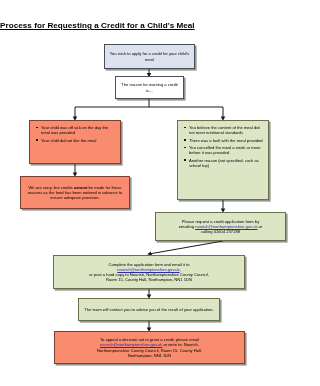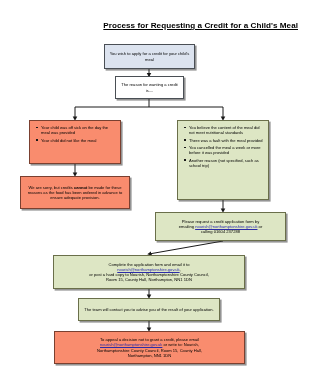--- a/index.html
+++ b/index.html
@@ -22,21 +22,21 @@
     width: 298px;
     height: 386px;
   }
 
   
   .title {
     position: absolute;
     left: 0;
     top: 21px;
     width: 298px;
-    text-align: right;
+    text-align: left;
     font-size: 8.1px;
     font-weight: bold;
     text-decoration: underline;
     letter-spacing: 0.05px;
     line-height: 10px;
   }
 
   
   .box {
     position: absolute;

